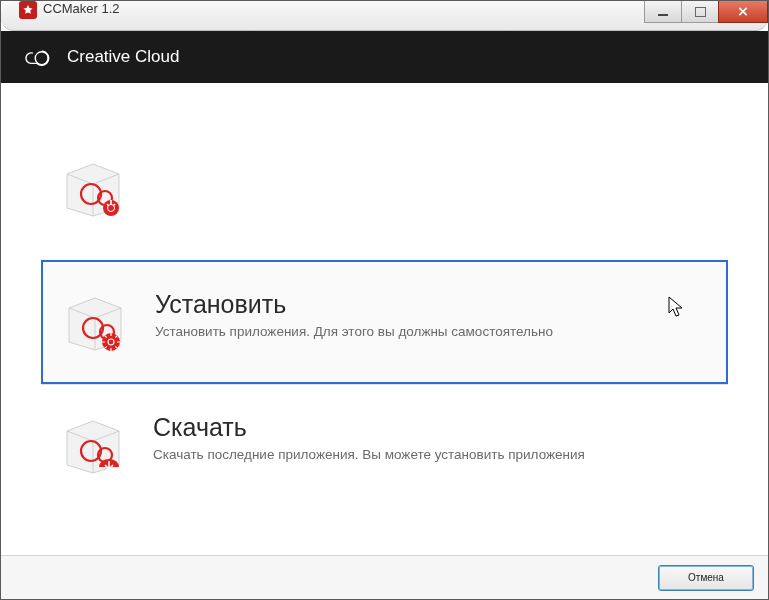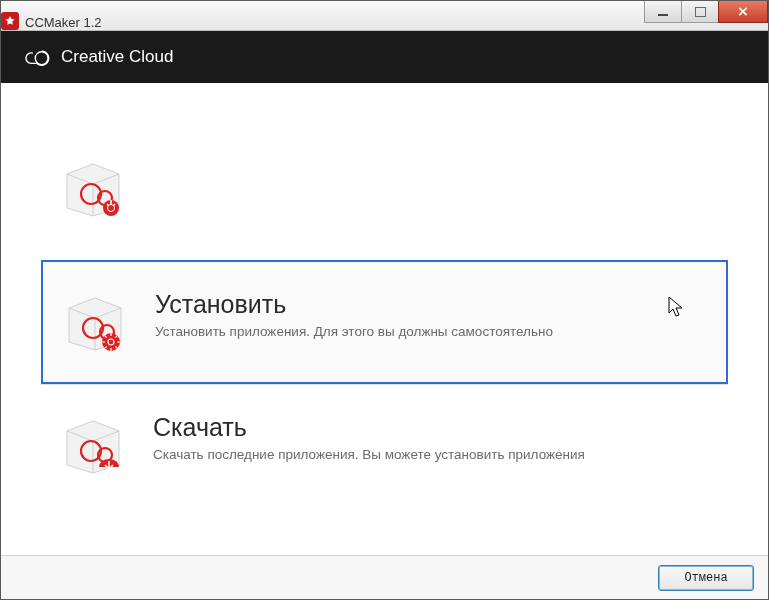--- a/index.html
+++ b/index.html
@@ -17,23 +17,24 @@
     border: 1px solid #5a5a5a;
     display: flex;
     flex-direction: column;
   }
   
   .titlebar {
     height: 30px;
     background: linear-gradient(#f8f8f8, #e8e8e8);
     border-bottom: 1px solid #bdbdbd;
     display: flex;
-    align-items: flex-end;
-    padding-left: 0;
+    align-items: flex-start;
+    padding-left: 18px;
     position: relative;
+    border-radius: 13px;
   }
   .titlebar .app-icon {
     width: 18px; height: 18px;
     background: #c31e1e;
     border-radius: 3px;
     display: flex;
     align-items: center;
     justify-content: center;
     margin-right: 6px;
   }
@@ -68,21 +69,21 @@
     width: 50px;
   }
   .win-btn.close svg { width:12px; height:11px; }
   
   .header {
     background: #1a1a1a;
     height: 52px;
     display: flex;
     align-items: center;
     padding-left: 22px;
-    gap: 10px;
+    gap: 16px;
   }
   .header .cc-icon svg { width: 28px; height: 28px; display:block; }
   .header .brand {
     color: #fff;
     font-size: 17px;
     font-weight: 500;
   }
   
   .content {
     flex: 1;
@@ -136,25 +137,24 @@
     padding-right: 14px;
     background: #f6f6f6;
   }
   .btn-cancel {
     min-width: 96px;
     height: 26px;
     background: linear-gradient(#f8f8f8,#e6e6e6);
     border: 1px solid #3c7fb1;
     box-shadow: 0 0 0 1px #85b8e0 inset;
     border-radius: 3px;
-    font-size: 12px;
+    font-size: 10px;
     color: #222;
     cursor: pointer;
     padding: 0 14px;
-    font-family: Liberation Mono, monospace;
   }
 </style>
 </head>
 <body>
 
 <div class="window">
 
   <div class="titlebar">
     <span class="app-icon">
       <svg viewBox="0 0 24 24">

